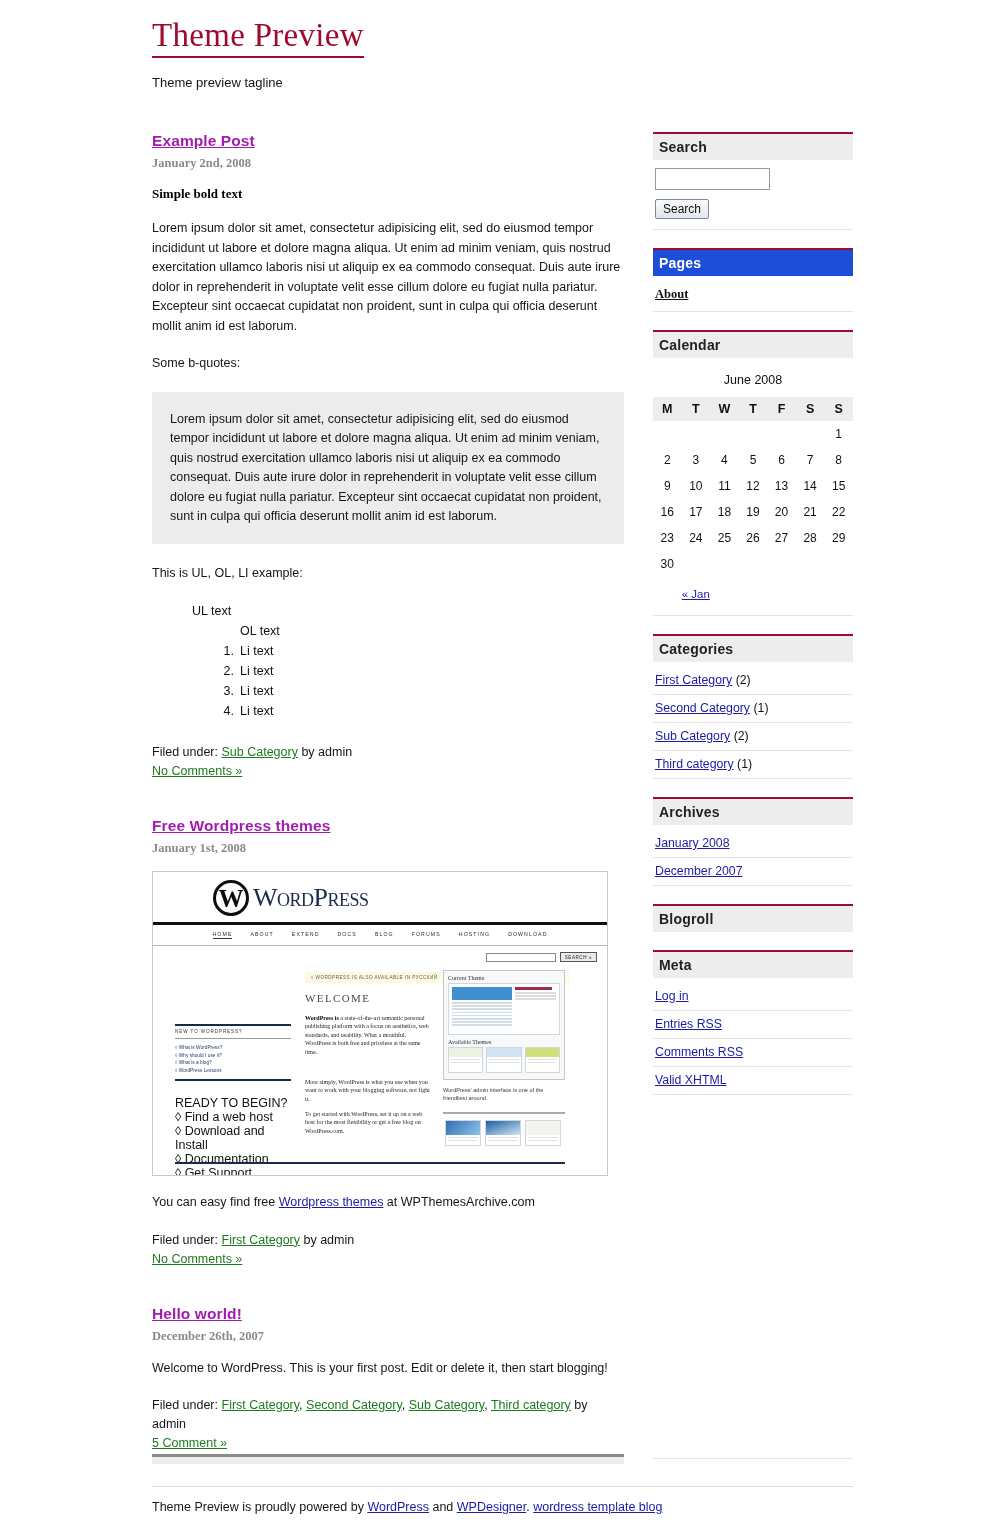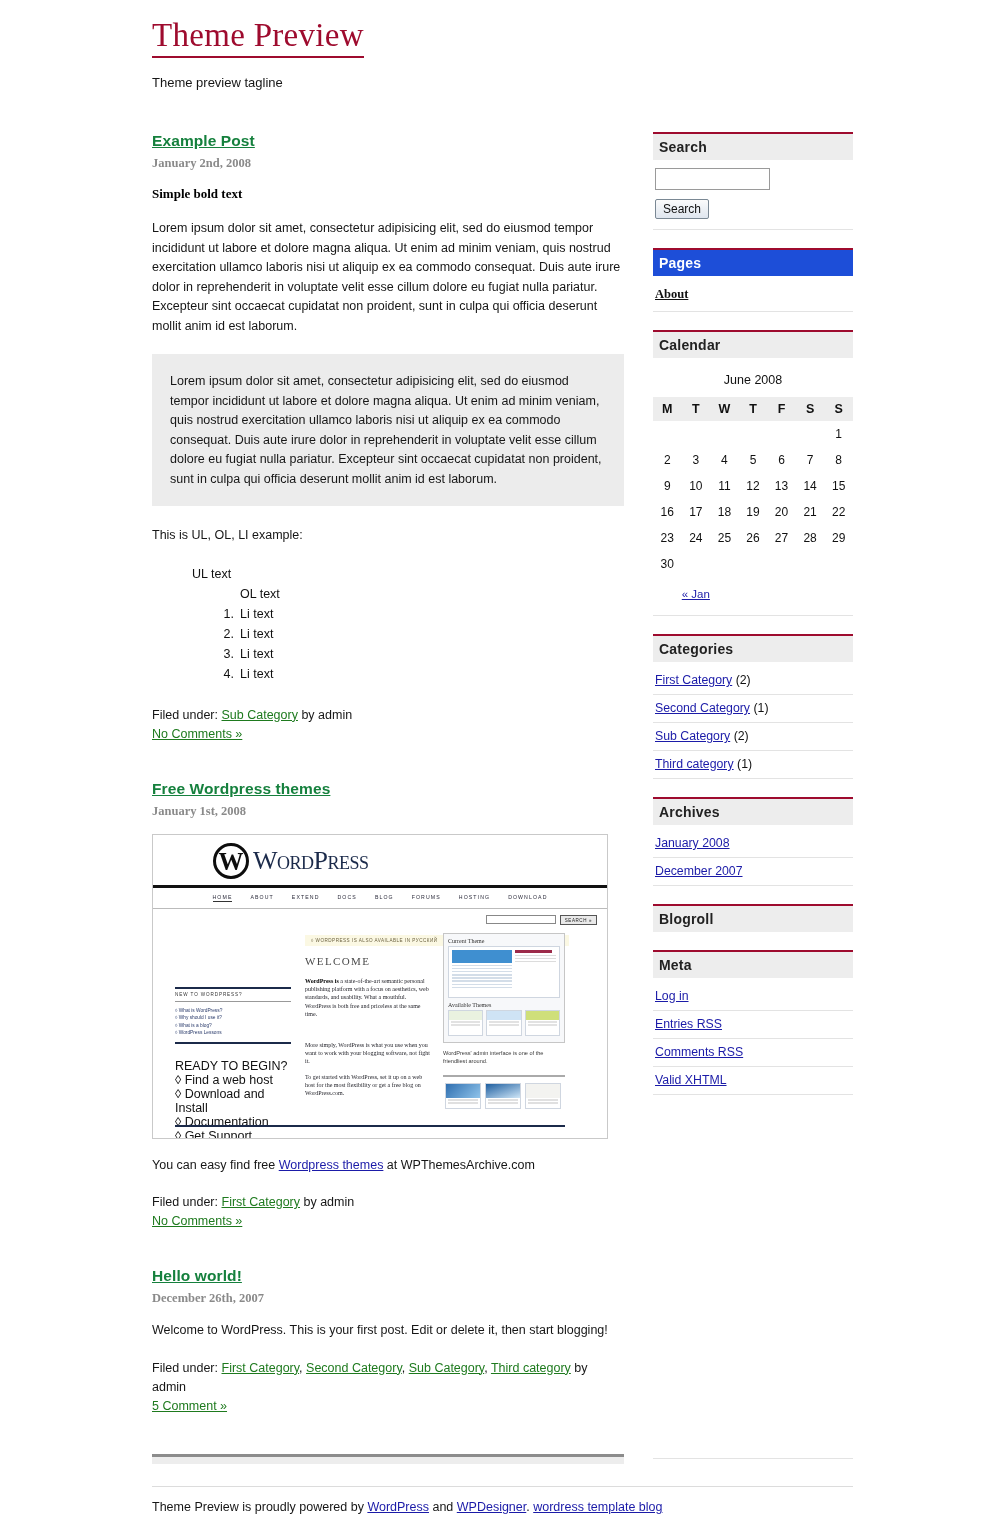--- a/index.html
+++ b/index.html
@@ -32,21 +32,21 @@
 
   
   #content { position:absolute; left:152px; top:132px; width:472px; }
   #sidebar { position:absolute; left:653px; top:132px; width:200px; }
 
   
   .post { margin-bottom:26px; }
   .post-title {
     font-size:15.5px;
     font-weight:bold;
-    color:#15803d;
+    color:#a21caf;
     text-decoration:underline;
     display:inline-block;
     margin:0 0 6px 0;
     letter-spacing:0.1px;
     cursor:pointer;
   }
   .post-date {
     font-family:"Liberation Serif", serif;
     font-weight:bold;
     font-size:12.5px;
@@ -273,20 +273,21 @@
     <div id="tagline">Theme preview tagline</div>
   </div>
 
   <div id="content">
 
     <div class="post">
       <a class="post-title">Example Post</a>
       <div class="post-date">January 2nd, 2008</div>
       <div class="post-strong">Simple bold text</div>
       <p class="para">Lorem ipsum dolor sit amet, consectetur adipisicing elit, sed do eiusmod tempor incididunt ut labore et dolore magna aliqua. Ut enim ad minim veniam, quis nostrud exercitation ullamco laboris nisi ut aliquip ex ea commodo consequat. Duis aute irure dolor in reprehenderit in voluptate velit esse cillum dolore eu fugiat nulla pariatur. Excepteur sint occaecat cupidatat non proident, sunt in culpa qui officia deserunt mollit anim id est laborum.</p>
+      <p class="para">Some b-quotes:</p>
       <blockquote class="bq">Lorem ipsum dolor sit amet, consectetur adipisicing elit, sed do eiusmod tempor incididunt ut labore et dolore magna aliqua. Ut enim ad minim veniam, quis nostrud exercitation ullamco laboris nisi ut aliquip ex ea commodo consequat. Duis aute irure dolor in reprehenderit in voluptate velit esse cillum dolore eu fugiat nulla pariatur. Excepteur sint occaecat cupidatat non proident, sunt in culpa qui officia deserunt mollit anim id est laborum.</blockquote>
       <p class="para">This is UL, OL, LI example:</p>
       <div class="list-wrap">
         <ul class="ul-demo">
           <li>UL text</li>
           <li style="list-style:none;padding:0;">
             <ol class="ol-demo">
               <li class="plain">OL text</li>
               <li class="num"><span class="n">1.</span><span>Li text</span></li>
               <li class="num"><span class="n">2.</span><span>Li text</span></li>

